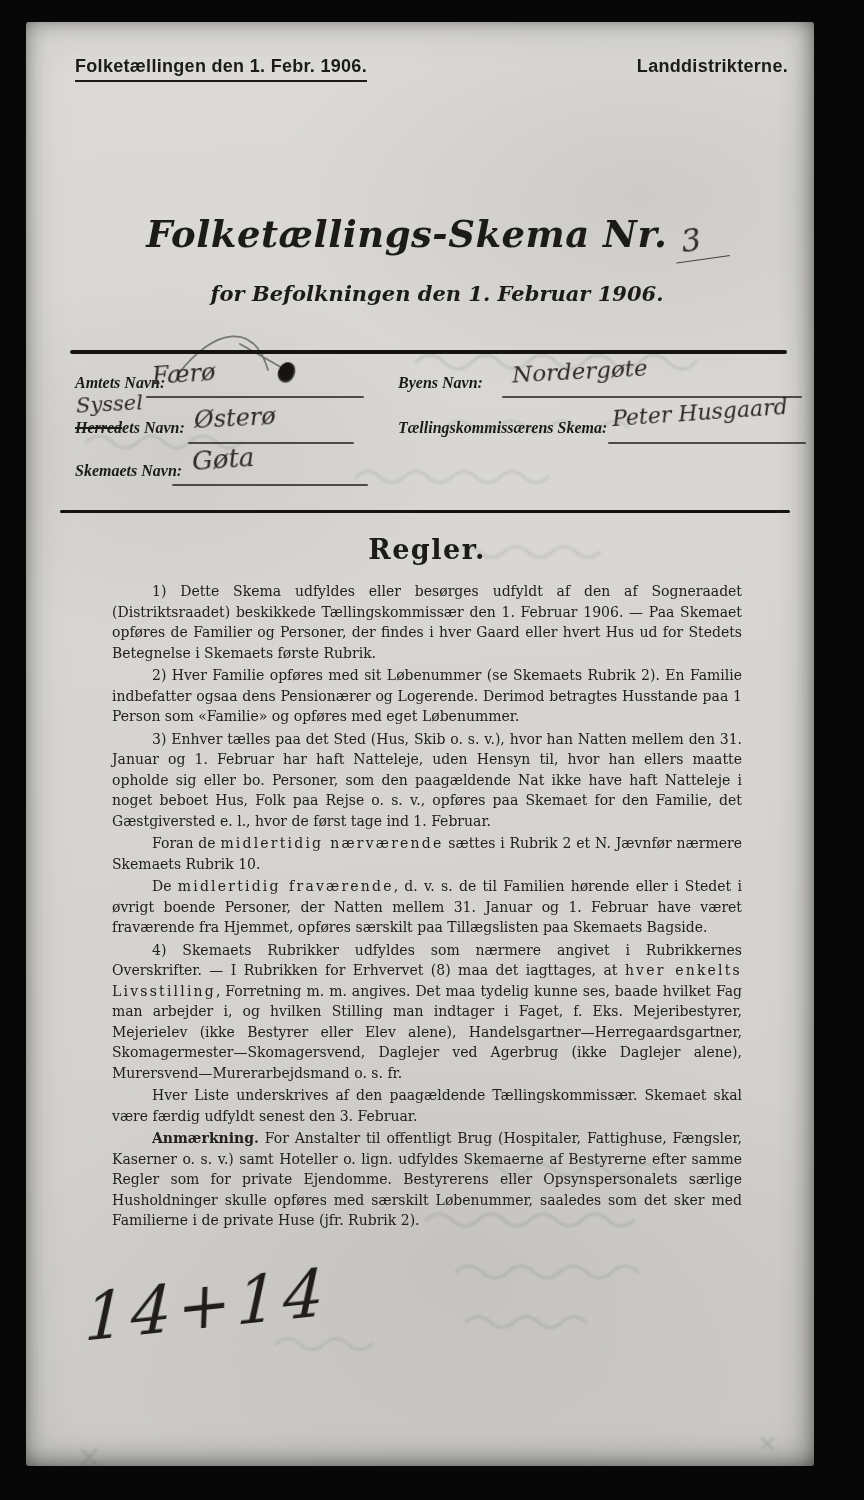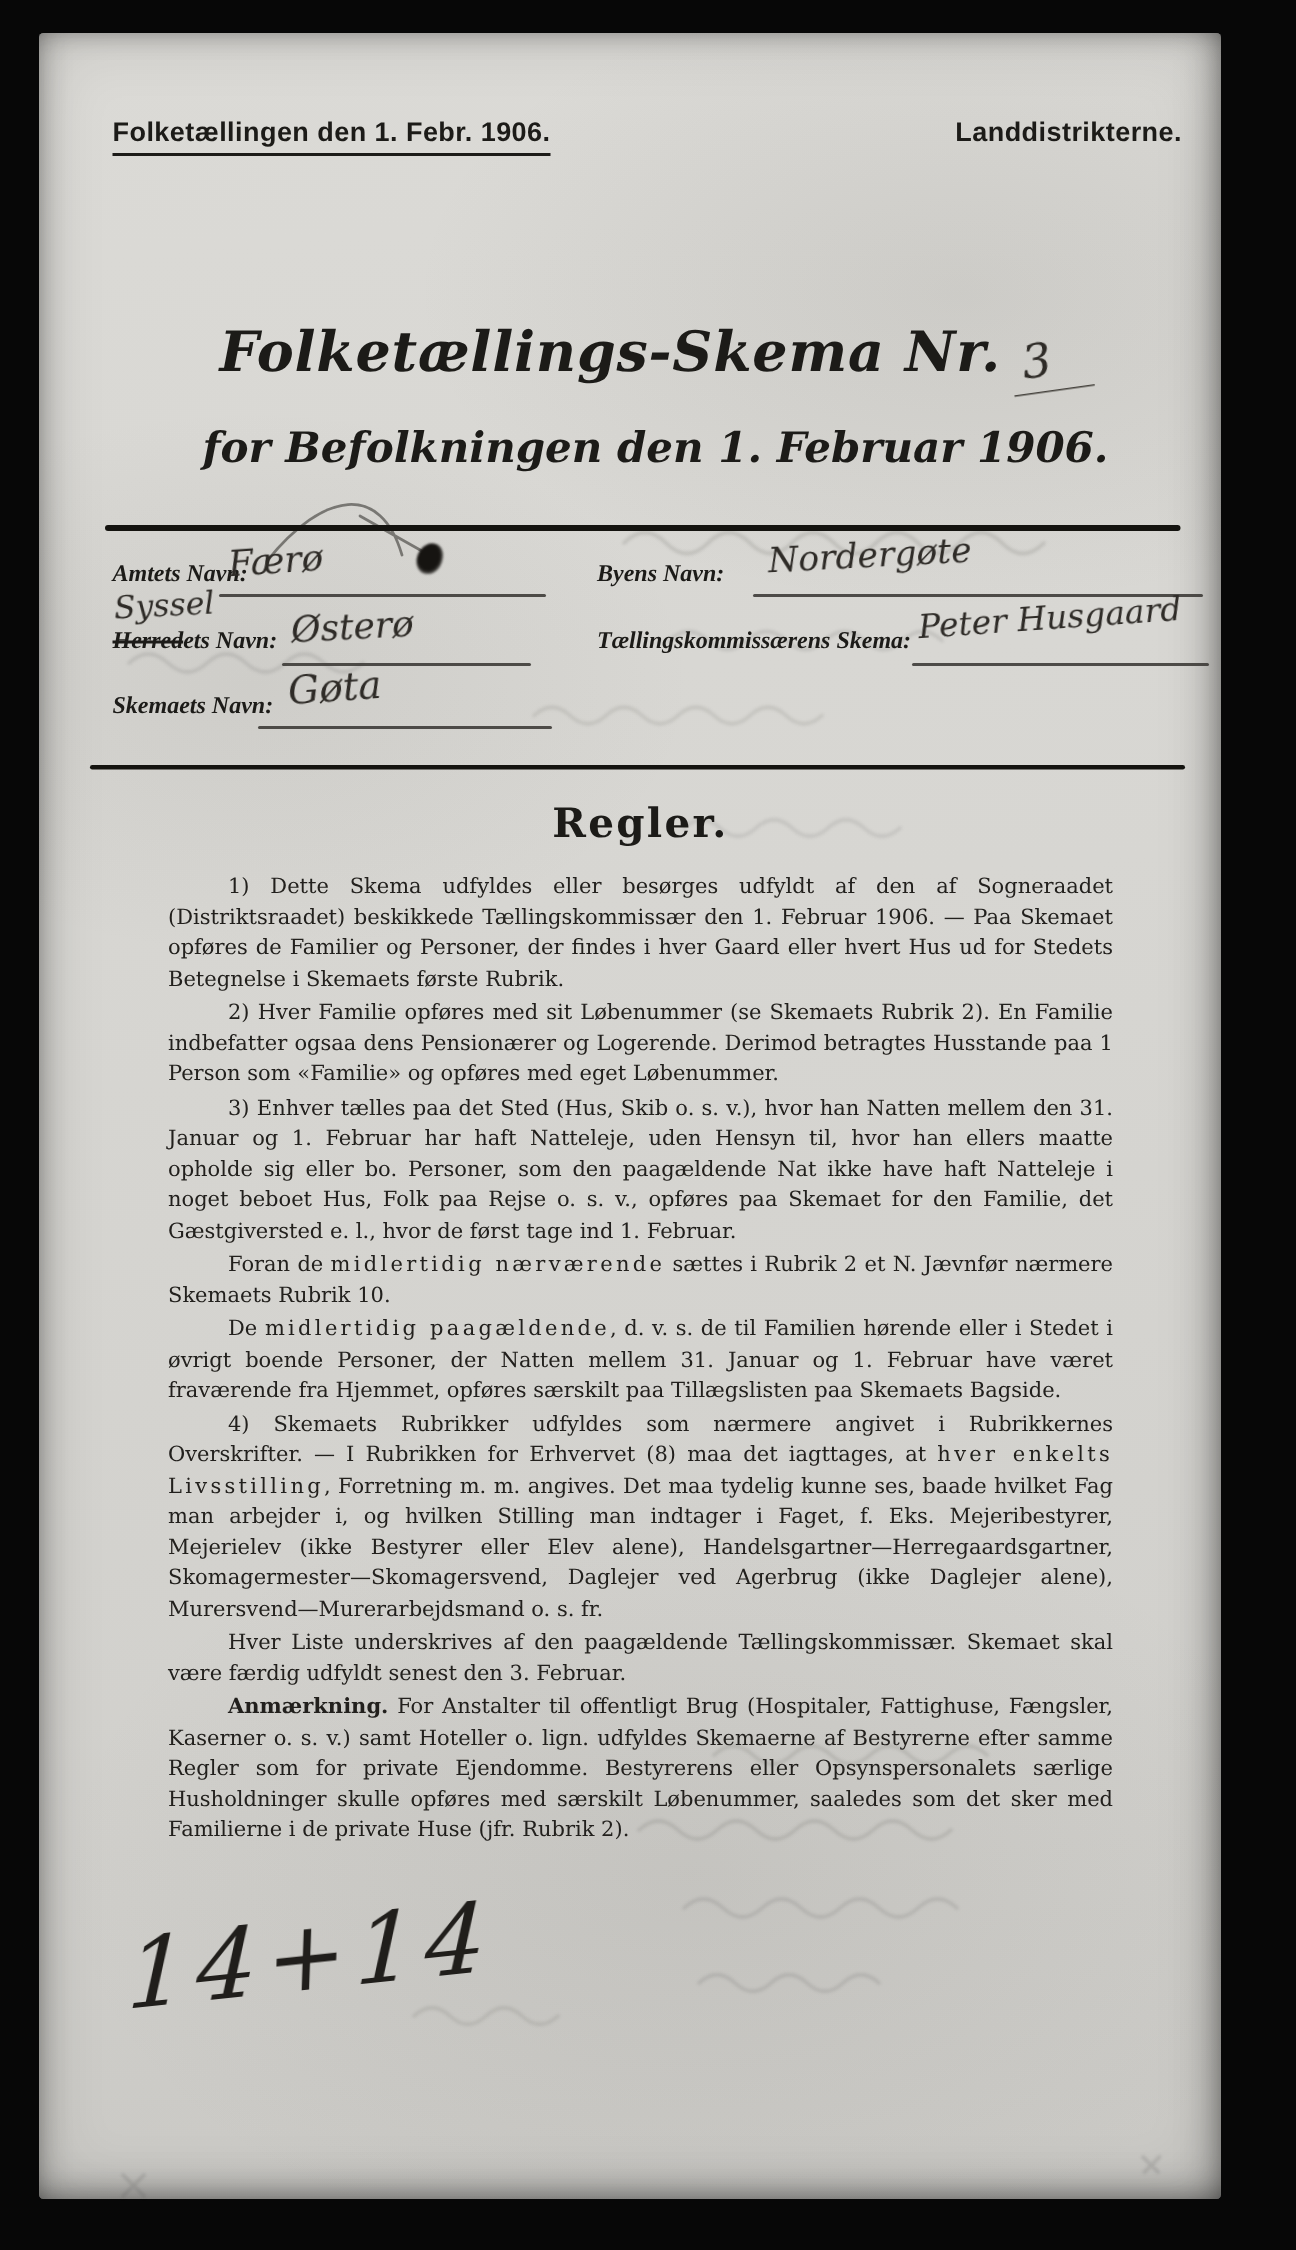--- a/index.html
+++ b/index.html
@@ -20,32 +20,32 @@
                      inset 14px 0 26px -20px rgba(0,0,0,.40),
                      inset 0 -14px 28px -16px rgba(0,0,0,.50),
                      inset 0 10px 22px -16px rgba(0,0,0,.35);
          border-radius:3px;}
   .bleed{position:absolute;left:0;top:0;width:788px;height:1444px;pointer-events:none;
          filter:blur(1.1px);}
   .flourish{position:absolute;left:0;top:0;width:788px;height:1444px;pointer-events:none;
          filter:blur(.35px);}
 
   
-  .pageheader{position:absolute;left:0;top:56px;width:100%;padding:0 26px 0 49px;
+  .pageheader{position:absolute;left:0;top:34px;width:100%;padding:0 26px 0 49px;
               display:flex;justify-content:space-between;align-items:baseline;}
   .ph-left,.ph-right{font-family:"Liberation Sans",sans-serif;font-weight:bold;
               font-size:18px;letter-spacing:.3px;color:var(--ink);}
   .ph-left{border-bottom:2.5px solid var(--ink);padding-bottom:3px;}
 
   
   .title-block{position:absolute;left:0;top:190px;width:100%;text-align:center;padding-left:34px;}
   .main-title{font-family:"DejaVu Serif",serif;font-style:italic;font-weight:bold;
               font-size:37px;letter-spacing:.5px;color:var(--ink);}
   .subtitle{margin-top:24px;font-family:"DejaVu Serif",serif;font-style:italic;
-            font-weight:bold;font-size:28px;color:var(--ink);}
+            font-weight:bold;font-size:21px;color:var(--ink);}
 
   
   .hw{font-family:"DejaVu Serif",serif;font-style:italic;color:var(--hand);
       filter:blur(.35px);white-space:nowrap;}
   .title-number{display:inline-block;font-size:31px;font-weight:normal;
       transform:rotate(-8deg) translateY(3px);border-bottom:1.6px solid #45423d;
       padding:0 26px 2px 8px;margin-left:6px;}
   .bottom-note{position:absolute;left:58px;top:1246px;font-size:64px;letter-spacing:6px;
       transform:rotate(-6deg) skewX(-8deg);color:#201e1b;filter:blur(.45px);}
 
@@ -149,21 +149,21 @@
 
     <div class="hrule hrule-bottom"></div>
 
     <div class="rules">
       <h2>Regler.</h2>
       <div id="rules-body">
           <p class="rule-p"><span>1) Dette Skema udfyldes eller besørges udfyldt af den af Sogneraadet (Distriktsraadet) beskikkede Tællingskommissær den 1. Februar 1906. — Paa Skemaet opføres de Familier og Personer, der findes i hver Gaard eller hvert Hus ud for Stedets Betegnelse i Skemaets første Rubrik.</span></p>
           <p class="rule-p"><span>2) Hver Familie opføres med sit Løbenummer (se Skemaets Rubrik 2). En Familie indbefatter ogsaa dens Pensionærer og Logerende. Derimod betragtes Husstande paa 1 Person som «Familie» og opføres med eget Løbenummer.</span></p>
           <p class="rule-p"><span>3) Enhver tælles paa det Sted (Hus, Skib o. s. v.), hvor han Natten mellem den 31. Januar og 1. Februar har haft Natteleje, uden Hensyn til, hvor han ellers maatte opholde sig eller bo. Personer, som den paagældende Nat ikke have haft Natteleje i noget beboet Hus, Folk paa Rejse o. s. v., opføres paa Skemaet for den Familie, det Gæstgiversted e. l., hvor de først tage ind 1. Februar.</span></p>
           <p class="rule-p"><span>Foran de </span><span class="spaced">midlertidig nærværende</span><span> sættes i Rubrik 2 et N. Jævnfør nærmere Skemaets Rubrik 10.</span></p>
-          <p class="rule-p"><span>De </span><span class="spaced">midlertidig paagældende</span><span>, d. v. s. de til Familien hørende eller i Stedet i øvrigt boende Personer, der Natten mellem 31. Januar og 1. Februar have været fraværende fra Hjemmet, opføres særskilt paa Tillægslisten paa Skemaets Bagside.</span></p>
+          <p class="rule-p"><span>De </span><span class="spaced">midlertidig fraværende</span><span>, d. v. s. de til Familien hørende eller i Stedet i øvrigt boende Personer, der Natten mellem 31. Januar og 1. Februar have været fraværende fra Hjemmet, opføres særskilt paa Tillægslisten paa Skemaets Bagside.</span></p>
           <p class="rule-p"><span>4) Skemaets Rubrikker udfyldes som nærmere angivet i Rubrikkernes Overskrifter. — I Rubrikken for Erhvervet (8) maa det iagttages, at </span><span class="spaced">hver enkelts Livsstilling</span><span>, Forretning m. m. angives. Det maa tydelig kunne ses, baade hvilket Fag man arbejder i, og hvilken Stilling man indtager i Faget, f. Eks. Mejeribestyrer, Mejerielev (ikke Bestyrer eller Elev alene), Handelsgartner—Herregaardsgartner, Skomagermester—Skomagersvend, Daglejer ved Agerbrug (ikke Daglejer alene), Murersvend—Murerarbejdsmand o. s. fr.</span></p>
           <p class="rule-p"><span>Hver Liste underskrives af den paagældende Tællingskommissær. Skemaet skal være færdig udfyldt senest den 3. Februar.</span></p>
           <p class="rule-p"><span class="bold">Anmærkning.</span><span> For Anstalter til offentligt Brug (Hospitaler, Fattighuse, Fængsler, Kaserner o. s. v.) samt Hoteller o. lign. udfyldes Skemaerne af Bestyrerne efter samme Regler som for private Ejendomme. Bestyrerens eller Opsynspersonalets særlige Husholdninger skulle opføres med særskilt Løbenummer, saaledes som det sker med Familierne i de private Huse (jfr. Rubrik 2).</span></p>
         </div>
     </div>
 
     <div class="hw bottom-note">14+14</div>
 
   </div>
 </div>

